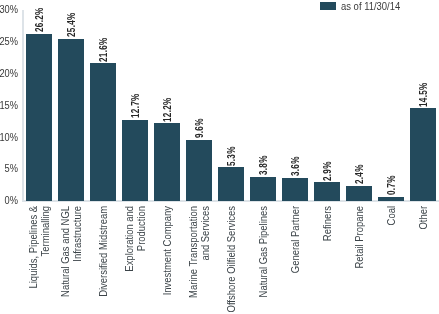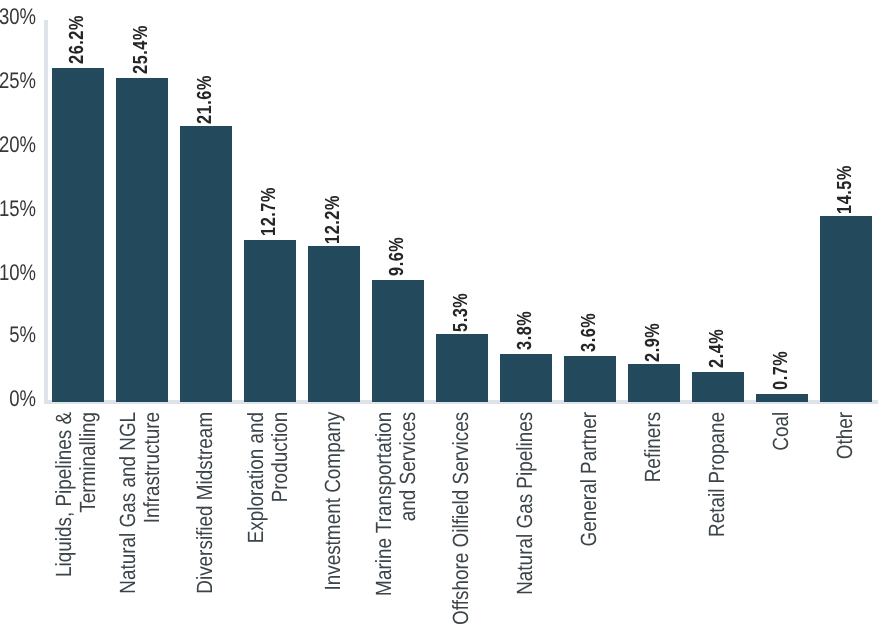--- a/index.html
+++ b/index.html
@@ -38,20 +38,24 @@
   .clab      { position:absolute; width:0; height:0; }
   .clab span { position:absolute; left:0; top:0; display:block; white-space:normal;
                text-align:right; font-size:11px; line-height:12.4px; width:128px;
                transform-origin:0 0; }
 </style>
 </head>
 <body>
 
 <div id="chart">
 
+  <div class="legend">
+    <span class="legend-swatch" style="background: rgb(35, 74, 92);"></span>
+    <span class="legend-label" style="color: rgb(59, 59, 59);">as of 11/30/14</span>
+  </div>
 
   <div class="y-axis-line" style="background: rgb(221, 227, 232);"></div>
   <div class="x-axis-line" style="background: rgb(221, 227, 232);"></div>
 
     <div class="y-tick" style="top: 194.4px; color: rgb(56, 56, 56);">0%</div>
     <div class="y-tick" style="top: 162.483px; color: rgb(56, 56, 56);">5%</div>
     <div class="y-tick" style="top: 130.567px; color: rgb(56, 56, 56);">10%</div>
     <div class="y-tick" style="top: 98.65px; color: rgb(56, 56, 56);">15%</div>
     <div class="y-tick" style="top: 66.7333px; color: rgb(56, 56, 56);">20%</div>
     <div class="y-tick" style="top: 34.8167px; color: rgb(56, 56, 56);">25%</div>

